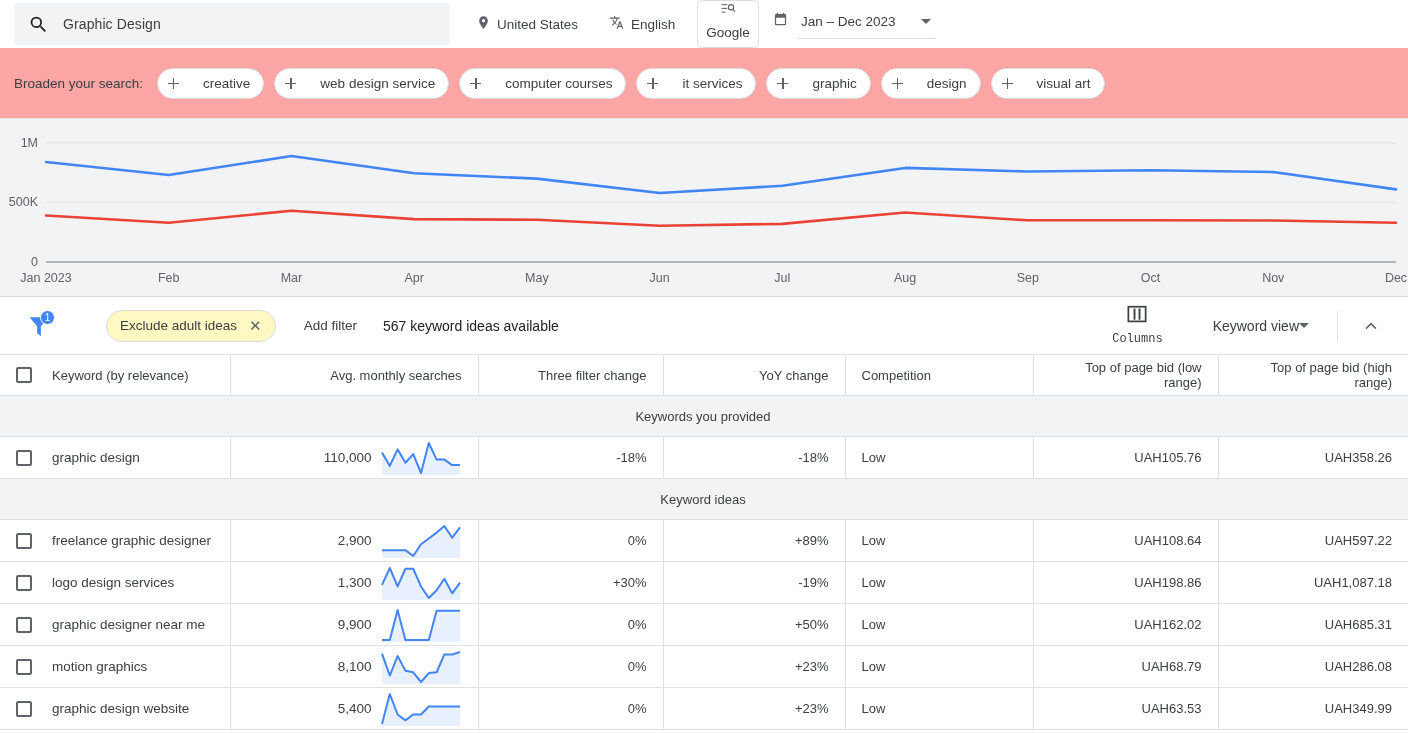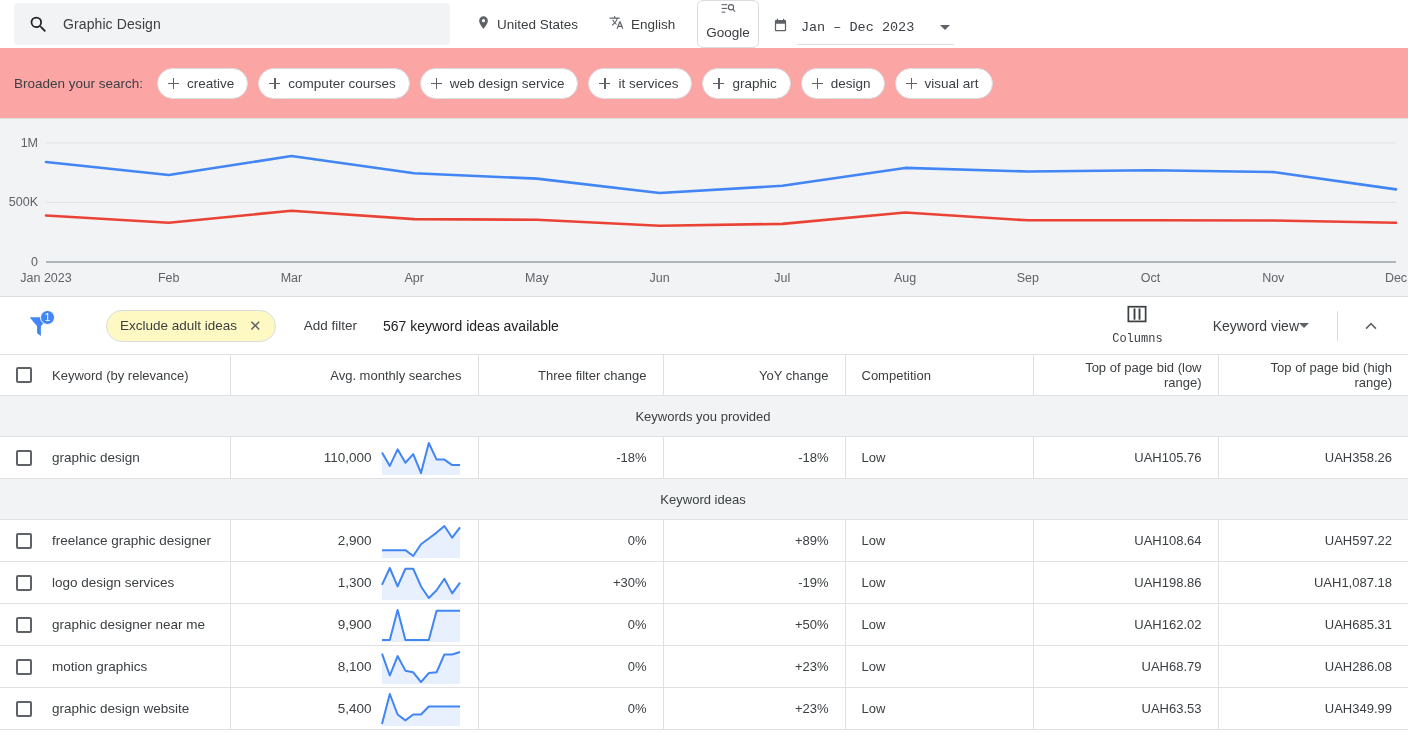--- a/index.html
+++ b/index.html
@@ -27,41 +27,41 @@
   .topctl {
     display: flex; align-items: center; gap: 6px;
     font-size: 13.5px; color: #3c4043; margin-left: 22px;
     height: 42px; padding: 0 4px; white-space: nowrap;
   }
   .topctl.boxed {
     border: 1px solid #dadce0; border-radius: 6px; padding: 0 8px;
     height: 48px; margin-left: 18px; flex-direction: column;
   }
   .daterange {
-    display: flex; align-items: flex-end; gap: 9px; margin-left: 14px;
-    height: 42px; white-space: nowrap; font-family: Liberation Mono, monospace;
+    display: flex; align-items: center; gap: 9px; margin-left: 14px;
+    height: 42px; white-space: nowrap;
   }
   .daterange .dr-inner {
     display:flex; align-items:center; gap: 26px;
     border-bottom: 1px solid #dadce0; padding: 0 4px 5px 4px; height: 30px;
   }
   .dr-text { font-size: 13.5px; color:#3c4043; }
   .caret-down {
     width: 0; height: 0; border-left: 5px solid transparent;
     border-right: 5px solid transparent; border-top: 5px solid #5f6368;
   }
 
   
   .broaden {
     height: 71px; display: flex; align-items: center; gap: 10px;
     padding: 0 14px; border-bottom: 1px solid #e0e0e0; background:#fca5a5;
   }
   .broaden-label { font-size: 13.5px; color: #3c4043; margin-right: 4px; }
   .chip {
-    display: inline-flex; align-items: center; gap: 8px;
+    display: inline-flex; align-items: center; gap: 24px;
     height: 31px; padding: 0 13px 0 10px;
     border: 1px solid #dadce0; border-radius: 16px;
     font-size: 13.5px; color: #3c4043; background: #fff;
     white-space: nowrap; cursor: pointer;
   }
   .plus { position: relative; width: 11px; height: 11px; flex:0 0 auto; }
   .plus::before, .plus::after {
     content: ''; position: absolute; background: #5f6368;
   }
   .plus::before { left: 0; top: 5px; width: 11px; height: 1.4px; }
@@ -208,25 +208,25 @@
 </div>
 
 <div class="broaden">
   <span class="broaden-label">Broaden your search:</span>
   <span class="chip">
     <span class="plus"></span>
     <span>creative</span>
   </span>
   <span class="chip">
     <span class="plus"></span>
+    <span>web design service</span>
+  </span>
+  <span class="chip">
+    <span class="plus"></span>
     <span>computer courses</span>
-  </span>
-  <span class="chip">
-    <span class="plus"></span>
-    <span>web design service</span>
   </span>
   <span class="chip">
     <span class="plus"></span>
     <span>it services</span>
   </span>
   <span class="chip">
     <span class="plus"></span>
     <span>graphic</span>
   </span>
   <span class="chip">

